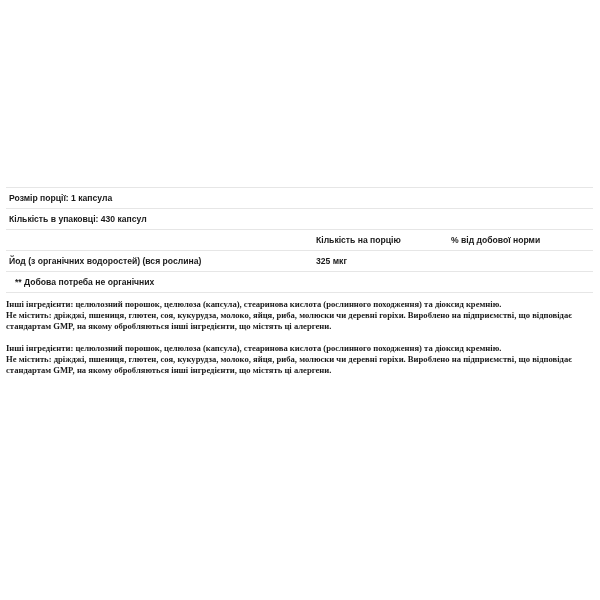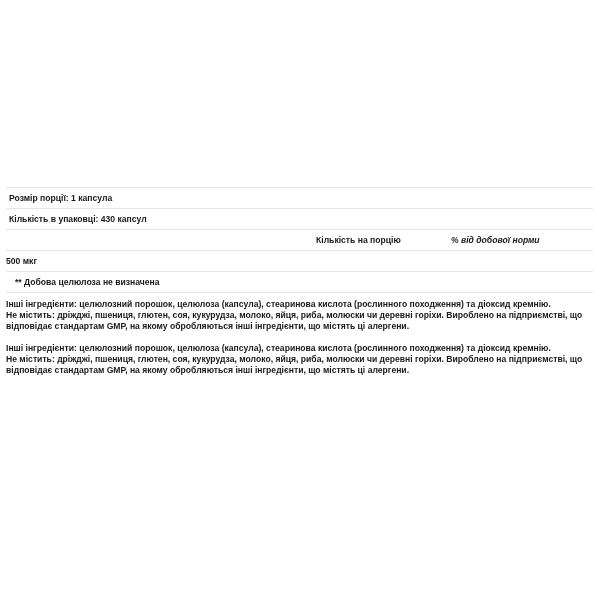--- a/index.html
+++ b/index.html
@@ -5,46 +5,47 @@
     html, body { margin: 0; padding: 0; background: #ffffff; }
     body {
       width: 600px; height: 600px; position: relative; overflow: hidden;
       font-family: "Liberation Sans", sans-serif; color: #1a1a1a;
     }
     .facts { position: absolute; left: 6px; top: 187px; width: 587px; border-top: 1px solid #e6e6e6; }
     .row { display: flex; align-items: center; height: 20px; border-bottom: 1px solid #e6e6e6;
       font-size: 8.6px; font-weight: bold; }
     .row .c1 { width: 310px; padding-left: 3px; box-sizing: border-box; }
     .row .c2 { width: 135px; }
-    .row .c3 { flex: 1; font-style: italic; }
+    .row .c3 { flex: 1; }
     .row.footnote .c1 { padding-left: 9px; font-weight: bold; }
     .notes { position: absolute; left: 6px; top: 299px; width: 588px; font-size: 8.6px; font-weight: bold;
       line-height: 11px; }
-    .notes p { margin: 0 0 11px 0; }
+    .notes p { margin: 0 0 11px 0; font-family: Liberation Serif, serif; }
   </style>
 </head>
 <body>
 
 <div class="facts">
   <div class="row">
     <span class="c1" style="width:auto">Розмір порції: 1 капсула</span>
   </div>
   <div class="row">
     <span class="c1" style="width:auto">Кількість в упаковці: 430 капсул</span>
   </div>
   <div class="row">
     <span class="c1"></span>
     <span class="c2">Кількість на порцію</span>
     <span class="c3">% від добової норми</span>
   </div>
   <div class="row">
-    <span class="c2">500 мкг</span>
+    <span class="c1">Йод (з органічних водоростей) (вся рослина)</span>
+    <span class="c2">325 мкг</span>
   </div>
   <div class="row footnote">
-    <span class="c1" style="width:auto">** Добова целюлоза не визначена</span>
+    <span class="c1" style="width:auto">** Добова потреба не органічних</span>
   </div>
 </div>
 
 <div class="notes">
   <p>
     <span>Інші інгредієнти: целюлозний порошок, целюлоза (капсула), стеаринова кислота (рослинного походження) та діоксид кремнію.</span><br>
     <span>Не містить: дріжджі, пшениця, глютен, соя, кукурудза, молоко, яйця, риба, молюски чи деревні горіхи. Вироблено на підприємстві, що відповідає стандартам GMP, на якому обробляються інші інгредієнти, що містять ці алергени.</span>
   </p>
   <p>
     <span>Інші інгредієнти: целюлозний порошок, целюлоза (капсула), стеаринова кислота (рослинного походження) та діоксид кремнію.</span><br>

